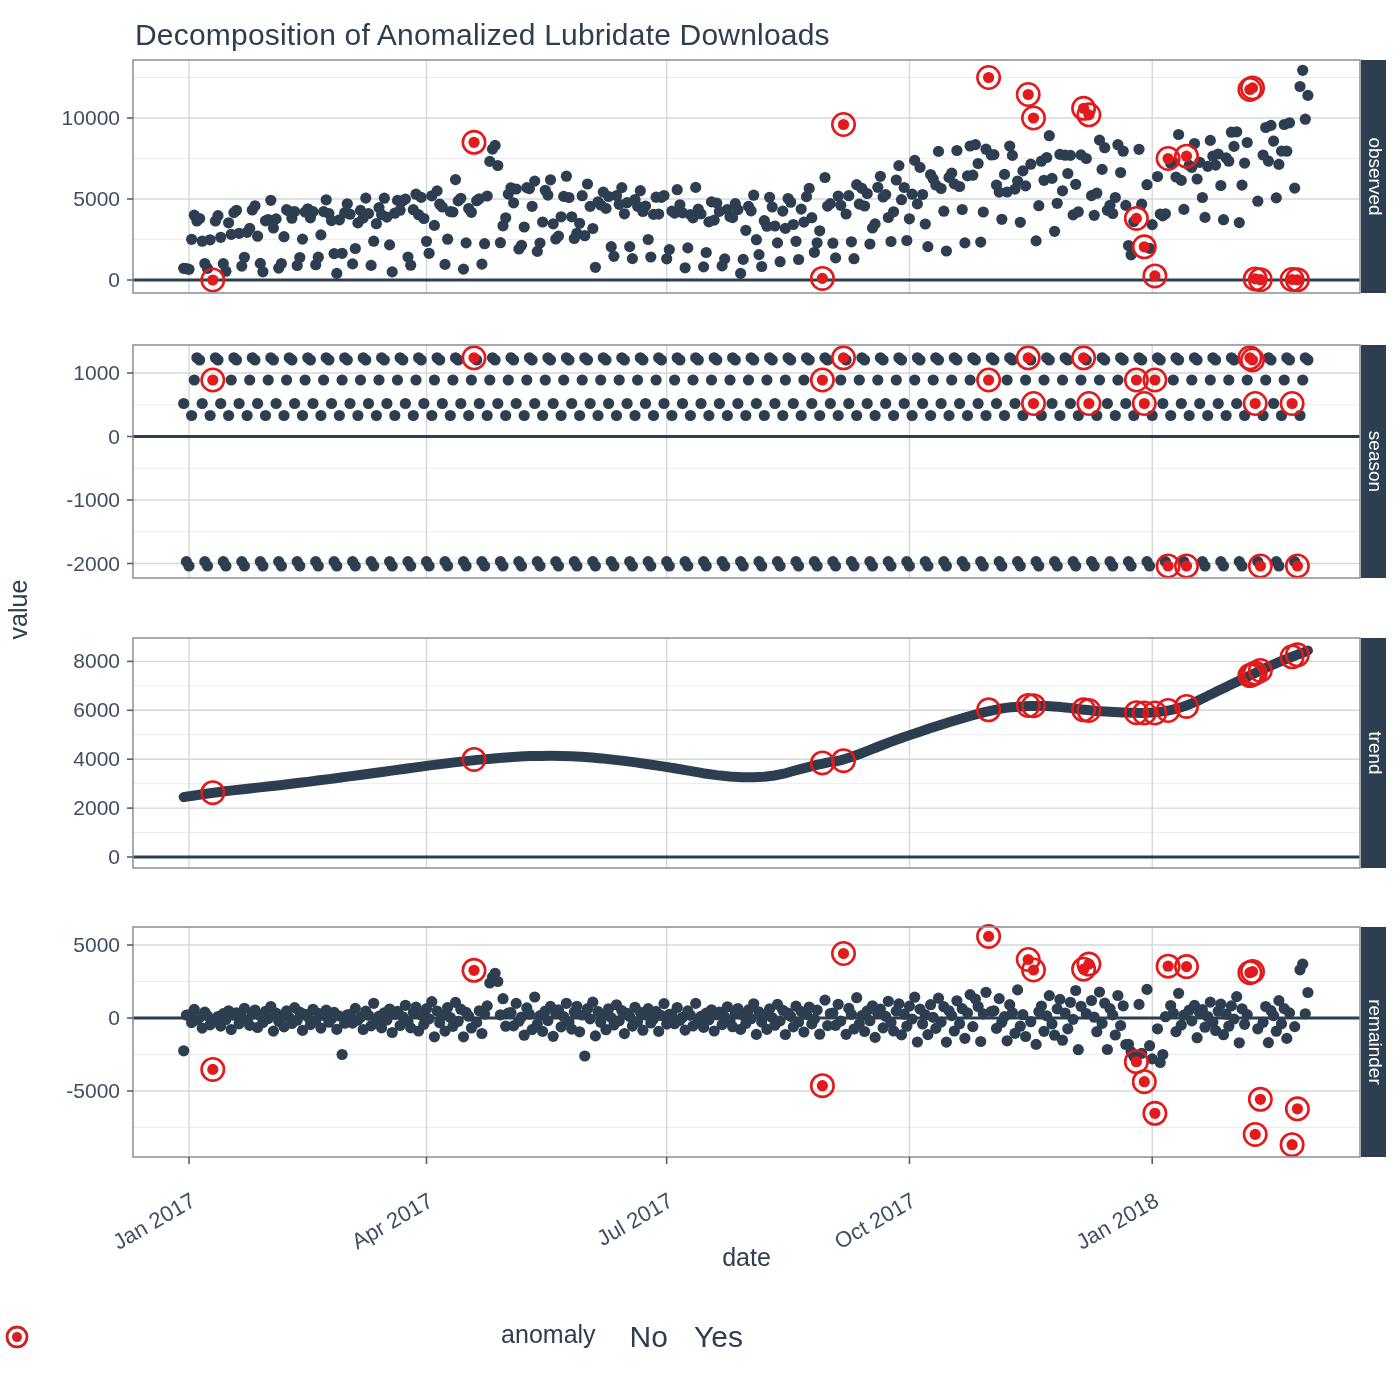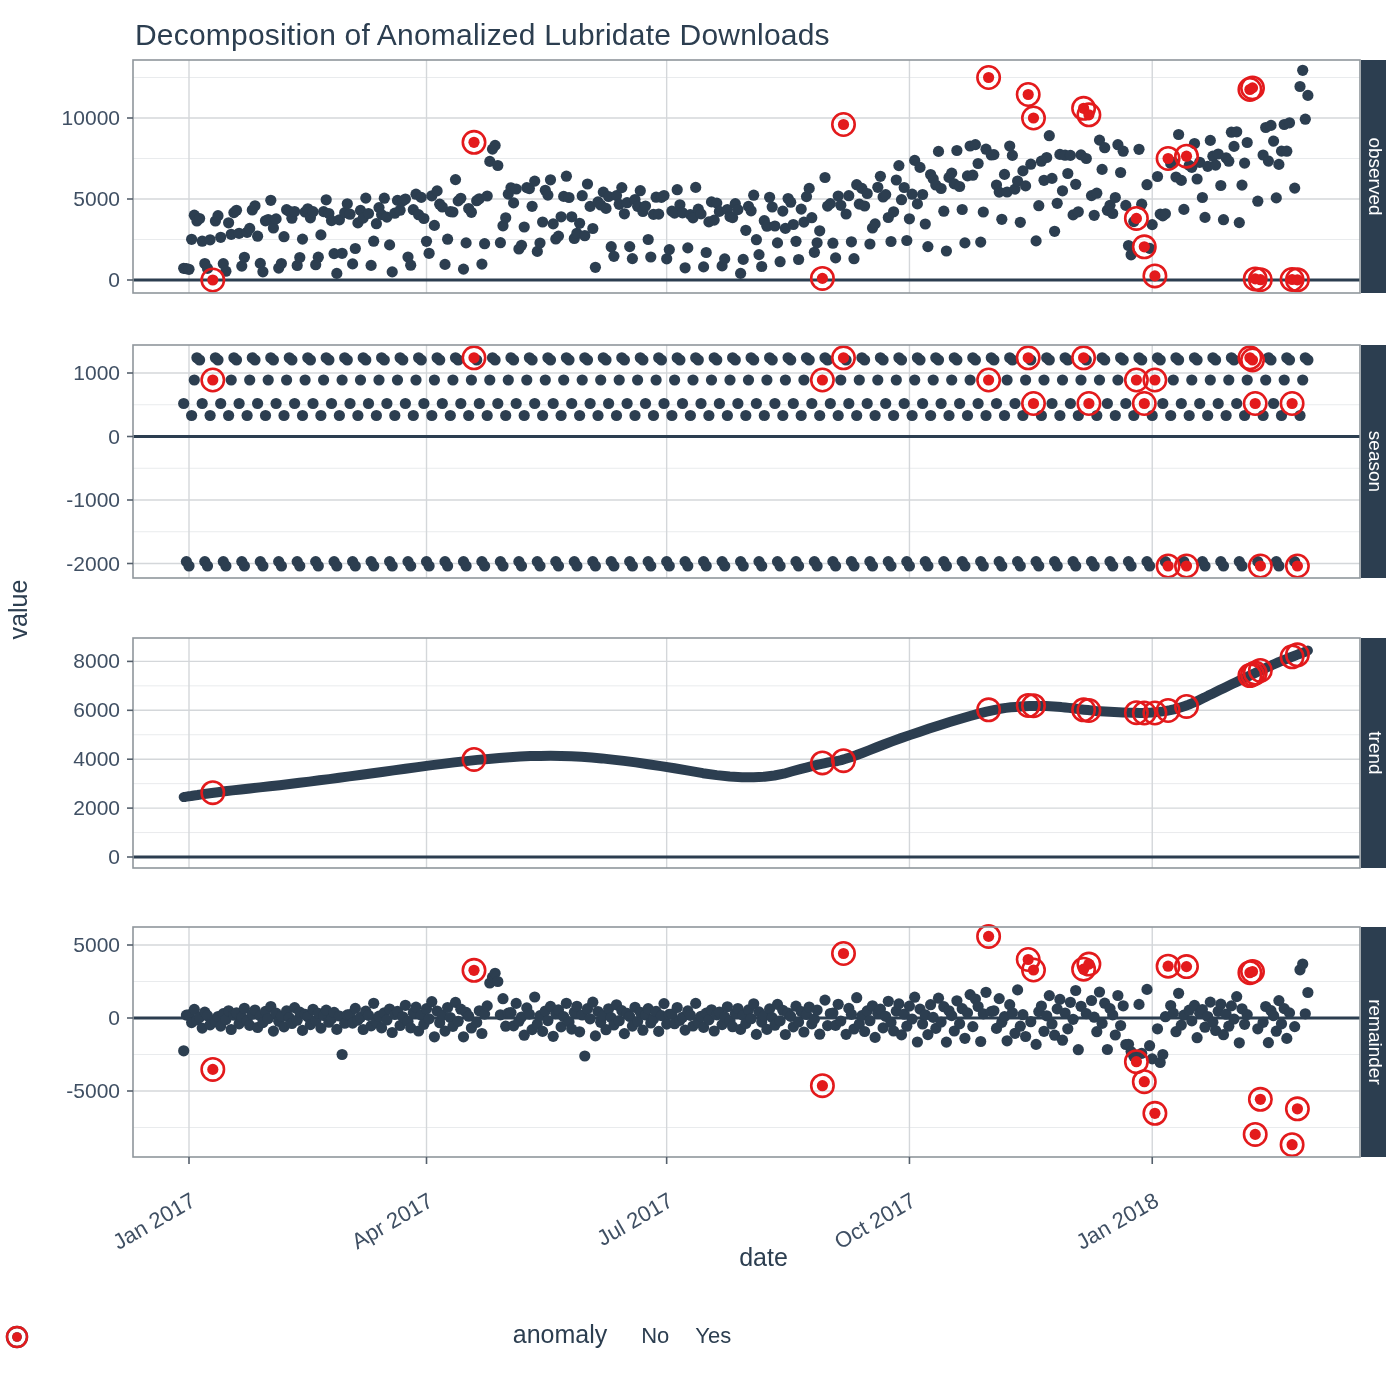--- a/index.html
+++ b/index.html
@@ -1,23 +1,23 @@
 <!DOCTYPE html>
 <html><head>
 <meta charset="utf-8">
 <style>
   html,body{margin:0;padding:0;background:#ffffff;}
   body{width:1400px;height:1400px;position:relative;font-family:"Liberation Sans","DejaVu Sans",sans-serif;overflow:hidden;}
   #chart-title{position:absolute;left:135px;top:18px;font-size:30px;color:#2c3e50;letter-spacing:.2px;}
   #ylab{position:absolute;left:-62px;top:595px;width:160px;text-align:center;transform:rotate(-90deg);font-size:25px;color:#2c3e50;}
-  #xlab{position:absolute;left:150px;top:1243px;width:1227px;text-align:center;font-size:25px;color:#2c3e50;}
-  #legend{position:absolute;left:0;top:1320px;width:1244px;display:flex;justify-content:center;align-items:flex-end;gap:26px;}
+  #xlab{position:absolute;left:133px;top:1243px;width:1227px;text-align:center;font-size:25px;color:#2c3e50;}
+  #legend{position:absolute;left:0;top:1320px;width:1244px;display:flex;justify-content:center;align-items:flex-start;gap:26px;}
   #legend .lg-title{font-size:25px;color:#2c3e50;margin-right:8px;}
   .lg-item{display:flex;align-items:center;gap:16px;}
-  .lg-label{font-size:22px;color:#2c3e50;}
+  .lg-label{font-size:30px;color:#2c3e50;}
   svg{position:absolute;left:0;top:0;}
 </style>
 </head>
 <body>
 
 <div id="chart-title">Decomposition of Anomalized Lubridate Downloads</div>
 <div id="ylab">value</div>
 
 <svg id="plot" width="1400" height="1400" viewBox="0 0 1400 1400">
     <g>

